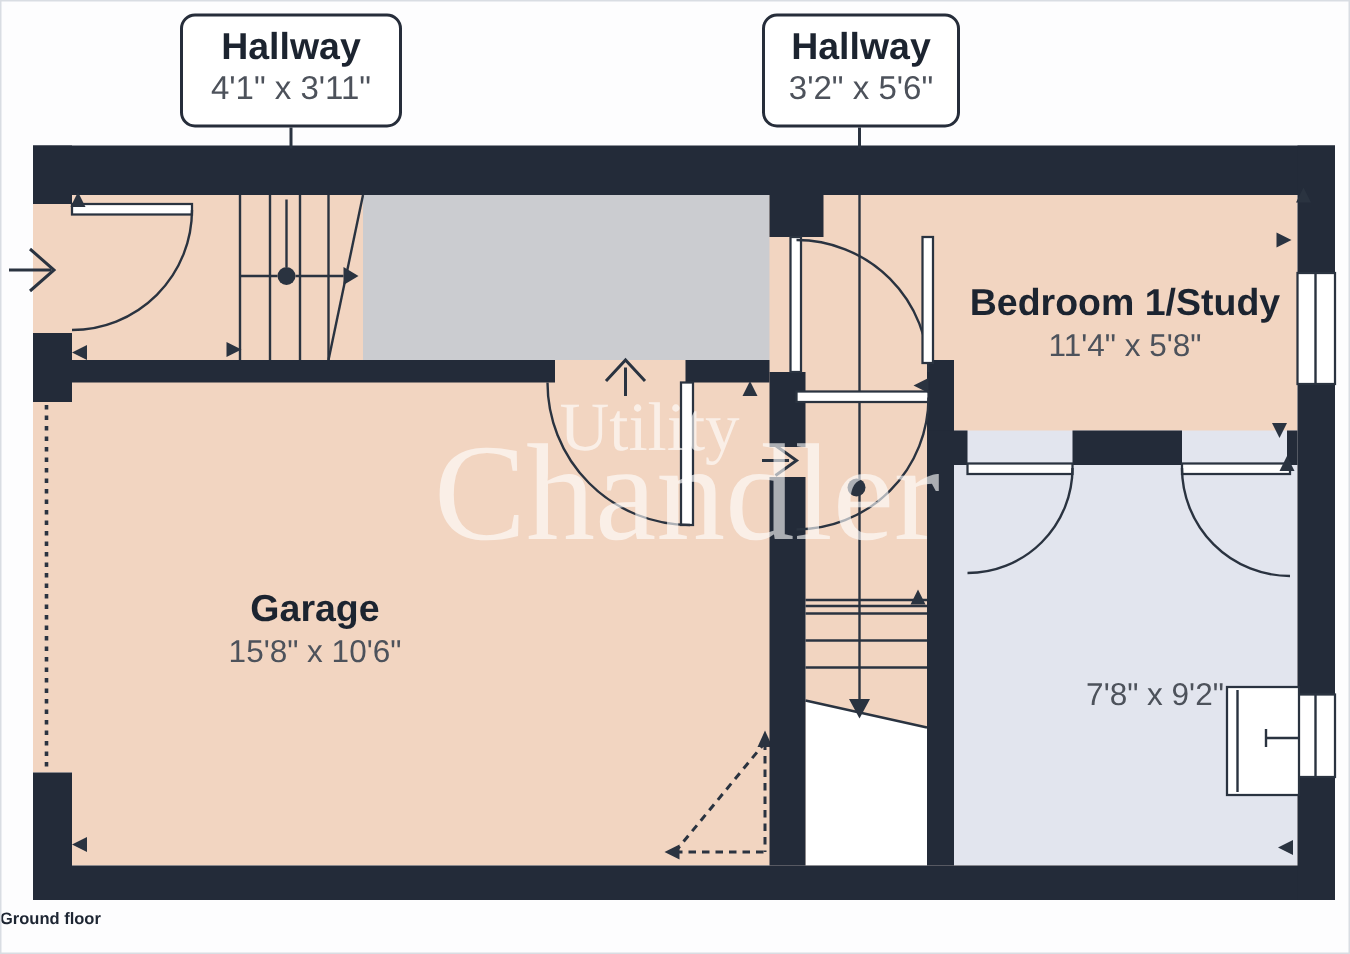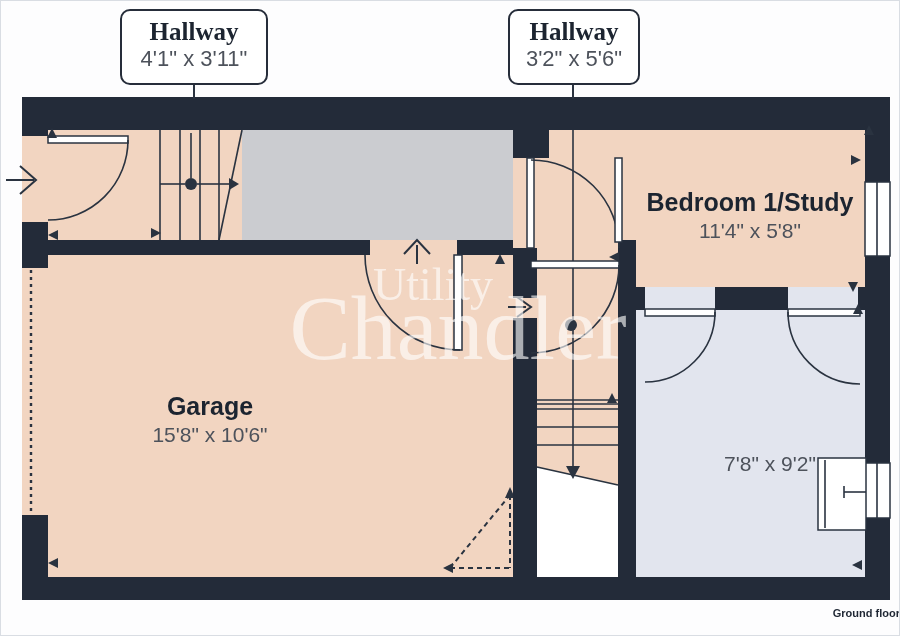--- a/index.html
+++ b/index.html
@@ -15,28 +15,28 @@
   .voidfill{fill:#ffffff;}
   .ln{stroke:var(--line,#2a3340);stroke-width:1.6;fill:none;}
   .ln2{stroke:var(--line,#2a3340);stroke-width:2;fill:none;}
   .dash{stroke:var(--line,#2a3340);stroke-width:2;fill:none;stroke-dasharray:5 4;}
   .dots{stroke:var(--line,#2a3340);stroke-width:2.4;fill:none;stroke-dasharray:3 4;}
   .mk{fill:var(--line,#2a3340);stroke:none;}
   .leaf{fill:#ffffff;stroke:var(--line,#2a3340);stroke-width:1.5;}
   .win{fill:#ffffff;stroke:var(--line,#2a3340);stroke-width:1.5;}
   .callout{position:absolute;background:#fff;border:2px solid #262d3a;border-radius:10px;
            text-align:center;box-sizing:border-box;padding-top:7px;}
-  .callout .t{font-size:25px;font-weight:700;color:var(--label,#1c2430);line-height:1.1;font-family:Liberation Serif, serif;}
+  .callout .t{font-size:25px;font-weight:700;color:var(--label,#1c2430);line-height:1.1;}
   .callout .d{font-size:22px;color:var(--dims_text,#4d525b);line-height:1.2;}
   .roomlabel{position:absolute;text-align:center;}
   .roomlabel .t{font-size:25px;font-weight:700;color:var(--label,#1c2430);line-height:1.15;}
   .roomlabel .d{font-size:21px;color:var(--dims_text,#4d525b);line-height:1.3;}
   .wm{position:absolute;text-align:center;color:var(--watermark,rgba(255,255,255,0.62));
       font-family:"Liberation Serif", serif;pointer-events:none;}
-  .floorname{position:absolute;left:0;top:607px;width:900px;text-align:right;
+  .floorname{position:absolute;left:0;top:607px;width:900px;text-align:left;
              font-size:11px;font-weight:700;color:#1e2633;}
 </style>
 </head>
 <body>
 
 <div id="stage">
 
   <svg width="900" height="636" viewBox="0 0 900 636">
 
     <g>

